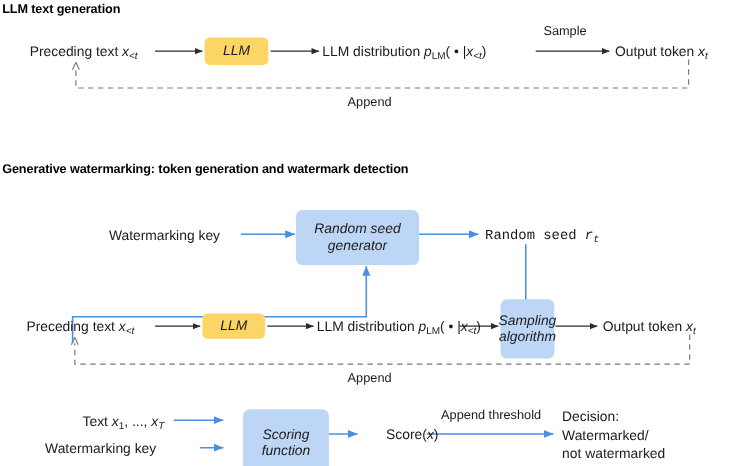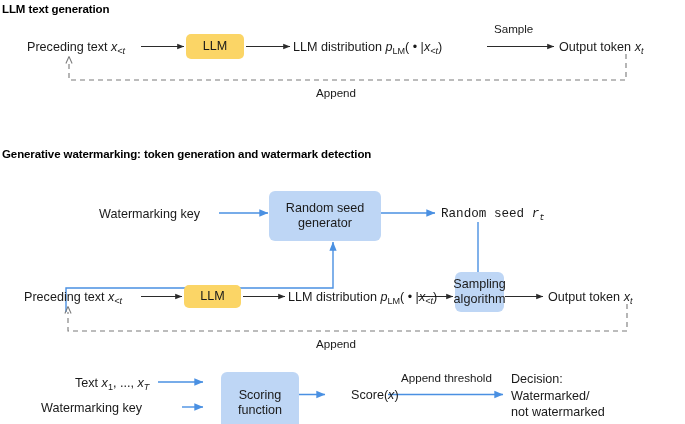--- a/index.html
+++ b/index.html
@@ -54,20 +54,21 @@
     position: absolute;
     display: flex;
     align-items: center;
     justify-content: center;
     text-align: center;
     border-radius: 6px;
     font-size: 12.6px;
     line-height: 1.2;
     color: #1a1a1a;
     box-sizing: border-box;
+    font-style: italic;
   }
   .box-llm { background: #fbd566; border-radius: 5px; }
   .box-blue { background: #bed6f5; }
   sub {
     font-size: 0.72em;
     vertical-align: baseline;
     position: relative;
     top: 0.28em;
   }
   .it { font-style: italic; }
@@ -175,21 +176,21 @@
   <div class="node-text" style="left:441px; top:206px;font-family:Liberation Mono, monospace;">Random seed <span class="it">r</span><sub class="it">t</sub></div>
 
   <div class="node-text" style="left:24px; top:289px;">Preceding text <span class="it">x</span><sub class="it">&lt;t</sub></div>
 
   <div class="box box-llm" style="left:184px; top:285px; width:57px; height:23px;">
     <span>LLM</span>
   </div>
 
   <div class="node-text" style="left:288px; top:289px;">LLM distribution <span class="it">p</span><sub>LM</sub>( • |<span class="it">x</span><sub class="it">&lt;t</sub>)</div>
 
-  <div class="box box-blue" style="left:455px; top:272px; width:49px; height:40px; flex-direction:column;">
+  <div class="box box-blue" style="left:455px; top:272px; width:49px; height:54px; flex-direction:column;">
     <span>Sampling</span>
     <span>algorithm</span>
   </div>
 
   <div class="node-text" style="left:548px; top:289px;">Output token <span class="it">x</span><sub class="it">t</sub></div>
 
   <div class="edge-label" style="left:316px; top:337px;">Append</div>
 
   <div class="node-text" style="left:75px; top:375px;">Text <span class="it">x</span><sub>1</sub>, ..., <span class="it">x</span><sub class="it">T</sub></div>
 

